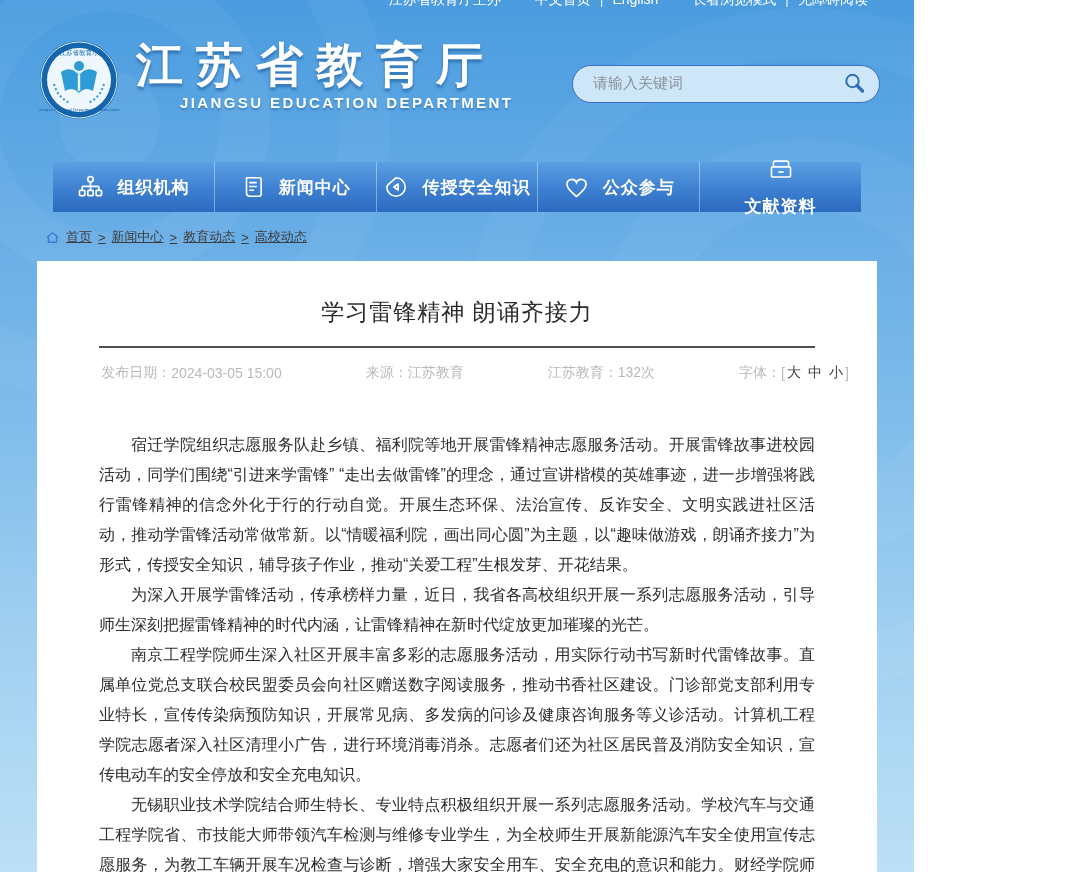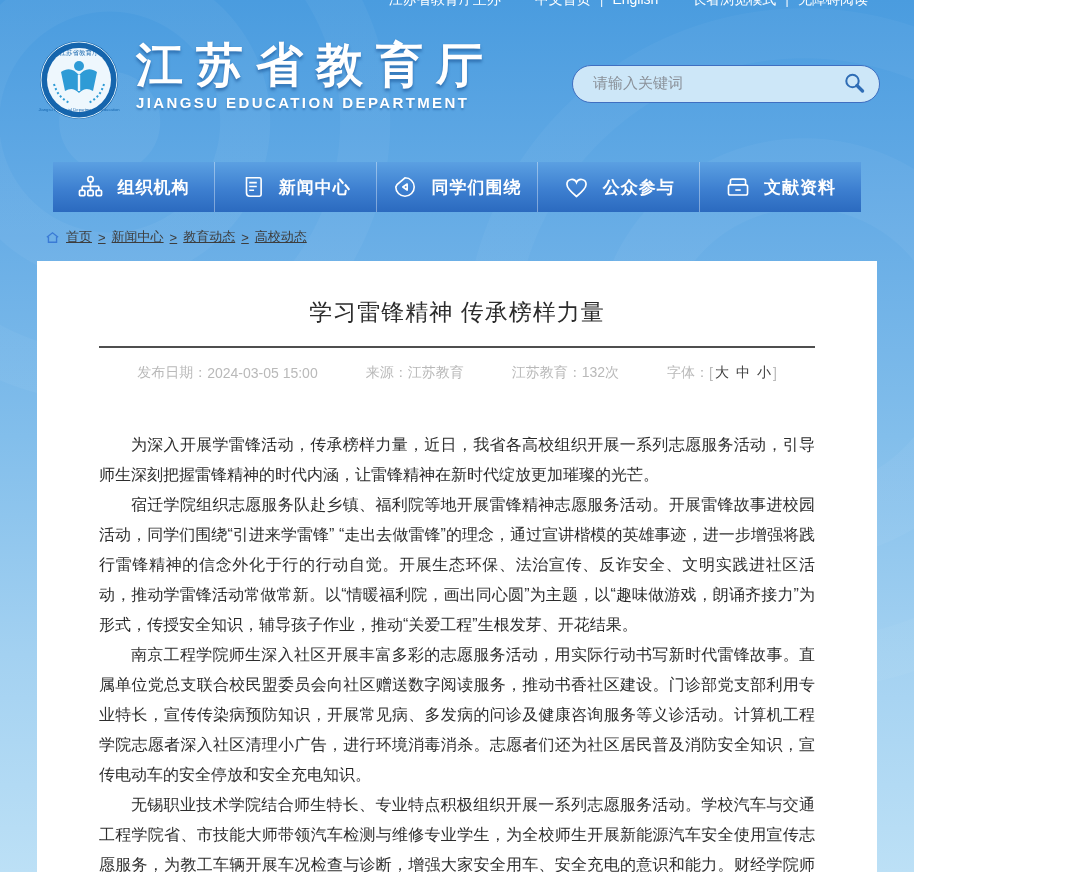--- a/index.html
+++ b/index.html
@@ -22,53 +22,53 @@
   .topbar-link { cursor:pointer; }
   .topbar-sep { opacity:.85; }
 
   
   .header { position:relative; height:149px; z-index:1; }
   .logo-wrap { position:absolute; left:38px; top:26px; width:82px; height:82px; cursor:pointer; }
   .brand { position:absolute; left:136px; top:24px; cursor:pointer; }
   .site-title { font-size:47px; font-weight:700; color:#ffffff; letter-spacing:13px;
     text-shadow:0 3px 3px rgba(23,82,148,.55), 0 0 1px rgba(40,100,170,.6); line-height:1.2; }
   .site-subtitle { font-size:15px; font-weight:700; color:#ffffff; letter-spacing:2.4px; margin-top:1px;
-    text-shadow:0 2px 2px rgba(23,82,148,.45); }
+    text-shadow:0 2px 2px rgba(23,82,148,.45);margin-left:44px; }
 
   .search-box { position:absolute; right:34px; top:52px; width:308px; height:38px;
     background:#cde7f8; border:1px solid #3f6fc1; border-radius:19px;
     display:flex; align-items:center; padding:0 12px 0 20px; }
   .search-input { flex:1; border:none; outline:none; background:transparent; font-size:15px; color:#333;
     font-family:Liberation Mono, monospace; }
   .search-input::placeholder { color:#8a9098; }
   .search-btn { border:none; background:transparent; cursor:pointer; display:flex; align-items:center; padding:0; }
 
   
   .nav { position:relative; z-index:1; margin:0 53px; height:50px; display:flex;
     background:linear-gradient(180deg,#5ba0e2 0%,#3d7fd0 55%,#2b6abf 100%); }
   .nav-item { flex:1; display:flex; align-items:center; justify-content:center; gap:13px;
     border-right:1px solid rgba(255,255,255,.38); cursor:pointer; }
-  .nav-item:last-child { border-right:none; }
+  .nav-item:last-child { border-right:none;flex-direction:column; }
   .nav-label { font-size:17px; font-weight:700; color:#ffffff; letter-spacing:1px; }
   .nav-icon { display:flex; }
 
   
   .breadcrumb { position:relative; z-index:1; margin:15px 37px 0; padding-left:8px; height:20px;
     display:flex; align-items:center; gap:6px; font-size:13px; color:#3d3d3d;text-decoration:underline; }
   .crumb { cursor:pointer; }
   .crumb-sep { color:#3d3d3d; }
 
   
   .card { position:relative; z-index:1; margin:14px 37px 0; background:#ffffff; min-height:640px;
     padding:36px 62px 20px; }
   .article-title { text-align:center; font-size:23px; font-weight:400; color:#2b2b2b; letter-spacing:1px; }
   .title-divider { border:none; border-bottom:2px solid #4f4f4f; margin-top:18px; }
   .meta-row { margin-top:16px; display:flex; justify-content:center; align-items:center; gap:48px;
     font-size:14px; color:#b9b9b9; white-space:nowrap; }
-  .meta-item { display:flex; align-items:center; }
+  .meta-item { display:flex; align-items:center;margin-left:36px; }
   .font-size-opts { display:flex; gap:7px; margin:0 2px; }
   .font-size-option { color:#3f3f3f; cursor:pointer; }
 
   .article-body { margin-top:48px; font-size:16px; line-height:30px; color:#2d2d2d; text-align:justify; }
   .article-body p { margin:0; text-indent:2em; }
 </style>
 </head>
 <body>
 
 <div class="page">
@@ -145,21 +145,21 @@
       </span>
       <span class="nav-label">新闻中心</span>
     </div>
     <div class="nav-item">
       <span class="nav-icon">
         <svg width="26" height="26" viewBox="0 0 24 24" fill="none" stroke="#fff" stroke-width="1.5">
           <path d="M12 3.5 a8.5 8.5 0 1 1 -8.5 8.5 l1.2 -2.2 z"></path>
           <path d="M14 9.2 L10 12 L14 14.8 Z" stroke-linejoin="round"></path>
         </svg>
       </span>
-      <span class="nav-label">同学们围绕</span>
+      <span class="nav-label">传授安全知识</span>
     </div>
     <div class="nav-item">
       <span class="nav-icon">
         <svg width="27" height="27" viewBox="0 0 24 24" fill="none" stroke="#fff" stroke-width="1.5">
           <path d="M12 20 C7 16 3.5 12.8 3.5 9.2 a4.4 4.4 0 0 1 8.5 -1.6 a4.4 4.4 0 0 1 8.5 1.6 C20.5 12.8 17 16 12 20 z"></path>
         </svg>
       </span>
       <span class="nav-label">公众参与</span>
     </div>
     <div class="nav-item">
@@ -184,21 +184,21 @@
     <span class="crumb">首页</span>
       <span class="crumb-sep">&gt;</span>
     <span class="crumb">新闻中心</span>
       <span class="crumb-sep">&gt;</span>
     <span class="crumb">教育动态</span>
       <span class="crumb-sep">&gt;</span>
     <span class="crumb">高校动态</span>
   </div>
 
   <div class="card">
-    <h1 class="article-title">学习雷锋精神 传承榜样力量</h1>
+    <h1 class="article-title">学习雷锋精神 朗诵齐接力</h1>
     <hr class="title-divider">
 
     <div class="meta-row">
       <span class="meta-item">
         <span>发布日期：</span>
         <span>2024-03-05 15:00</span>
       </span>
       <span class="meta-item">
         <span>来源：</span>
         <span>江苏教育</span>
@@ -213,20 +213,20 @@
         <span class="font-size-opts">
           <span class="font-size-option">大</span>
           <span class="font-size-option">中</span>
           <span class="font-size-option">小</span>
         </span>
         <span>]</span>
       </span>
     </div>
 
     <div class="article-body">
+      <p>宿迁学院组织志愿服务队赴乡镇、福利院等地开展雷锋精神志愿服务活动。开展雷锋故事进校园活动，同学们围绕“引进来学雷锋” “走出去做雷锋”的理念，通过宣讲楷模的英雄事迹，进一步增强将践行雷锋精神的信念外化于行的行动自觉。开展生态环保、法治宣传、反诈安全、文明实践进社区活动，推动学雷锋活动常做常新。以“情暖福利院，画出同心圆”为主题，以“趣味做游戏，朗诵齐接力”为形式，传授安全知识，辅导孩子作业，推动“关爱工程”生根发芽、开花结果。</p>
       <p>为深入开展学雷锋活动，传承榜样力量，近日，我省各高校组织开展一系列志愿服务活动，引导师生深刻把握雷锋精神的时代内涵，让雷锋精神在新时代绽放更加璀璨的光芒。</p>
-      <p>宿迁学院组织志愿服务队赴乡镇、福利院等地开展雷锋精神志愿服务活动。开展雷锋故事进校园活动，同学们围绕“引进来学雷锋” “走出去做雷锋”的理念，通过宣讲楷模的英雄事迹，进一步增强将践行雷锋精神的信念外化于行的行动自觉。开展生态环保、法治宣传、反诈安全、文明实践进社区活动，推动学雷锋活动常做常新。以“情暖福利院，画出同心圆”为主题，以“趣味做游戏，朗诵齐接力”为形式，传授安全知识，辅导孩子作业，推动“关爱工程”生根发芽、开花结果。</p>
       <p>南京工程学院师生深入社区开展丰富多彩的志愿服务活动，用实际行动书写新时代雷锋故事。直属单位党总支联合校民盟委员会向社区赠送数字阅读服务，推动书香社区建设。门诊部党支部利用专业特长，宣传传染病预防知识，开展常见病、多发病的问诊及健康咨询服务等义诊活动。计算机工程学院志愿者深入社区清理小广告，进行环境消毒消杀。志愿者们还为社区居民普及消防安全知识，宣传电动车的安全停放和安全充电知识。</p>
       <p>无锡职业技术学院结合师生特长、专业特点积极组织开展一系列志愿服务活动。学校汽车与交通工程学院省、市技能大师带领汽车检测与维修专业学生，为全校师生开展新能源汽车安全使用宣传志愿服务，为教工车辆开展车况检查与诊断，增强大家安全用车、安全充电的意识和能力。财经学院师生发起急救与心肺复苏技能培训，向师生宣传普及心肺复苏常识，演示心肺复苏抢救操作步骤，提升师生突发事件应急处置能力。机械工程学院、物联网工程学院等师生志愿者走进当地社区，向市民宣讲雷锋故事、雷锋精神，设置“学雷锋”汽车义务检测与诊断服务岗。在学校“开学第一课”暨升旗仪式上，校党委书记宣讲“开学第一课”，解读雷锋精神的</p>
     </div>
   </div>
 
 </div>
 
 </body></html>

